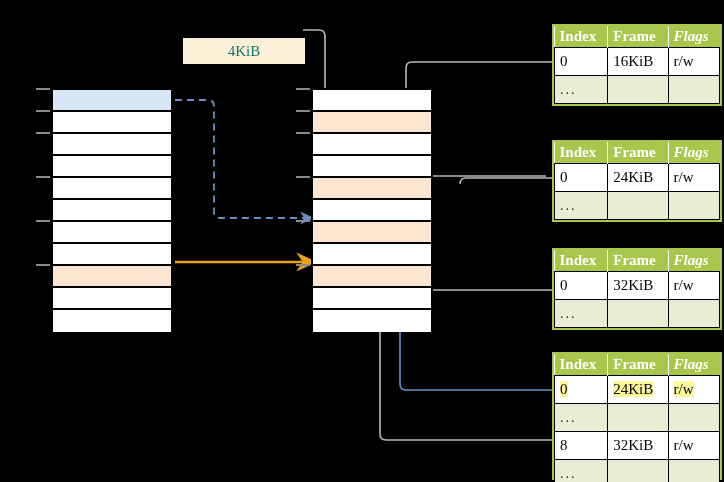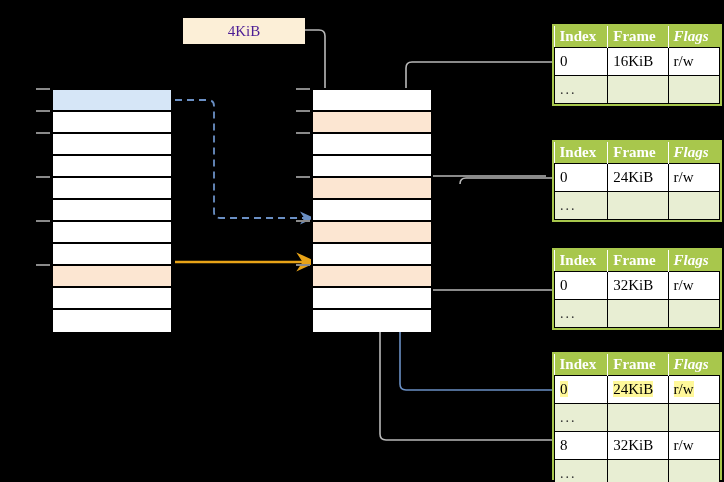--- a/index.html
+++ b/index.html
@@ -13,21 +13,21 @@
   .memrow:last-child{border-bottom:none;}
   .memrow.blue{background:#d6e6f7;}
   .memrow.peach{background:#fce6d2;}
 
   
   .tick{position:absolute;height:2px;background:#8a8a8a;width:14px;}
 
   
   .labelbox{position:absolute;background:#fcefd7;border:1px solid #fcefd7;
             display:flex;align-items:center;justify-content:center;
-            font-size:15px;color:#4c1d95;}
+            font-size:15px;color:#0f766e;margin-top:20px;}
 
   
   .ptable{position:absolute;border:2px solid #a8c74c;border-collapse:collapse;
           box-sizing:border-box;background:#fff;}
   .ptable table{border-collapse:collapse;width:100%;height:100%;padding-left:47px;}
   .ptable th{background:#a8c74c;color:#fff;font-weight:bold;font-size:15px;
              text-align:left;padding:2px 5px;border-right:1px solid #fff;
              font-family:"Liberation Serif",serif;}
   .ptable th:last-child{border-right:none;font-style:italic;}
   .ptable td{font-size:15px;color:#000;padding:1px 5px;border:1px solid #000;

